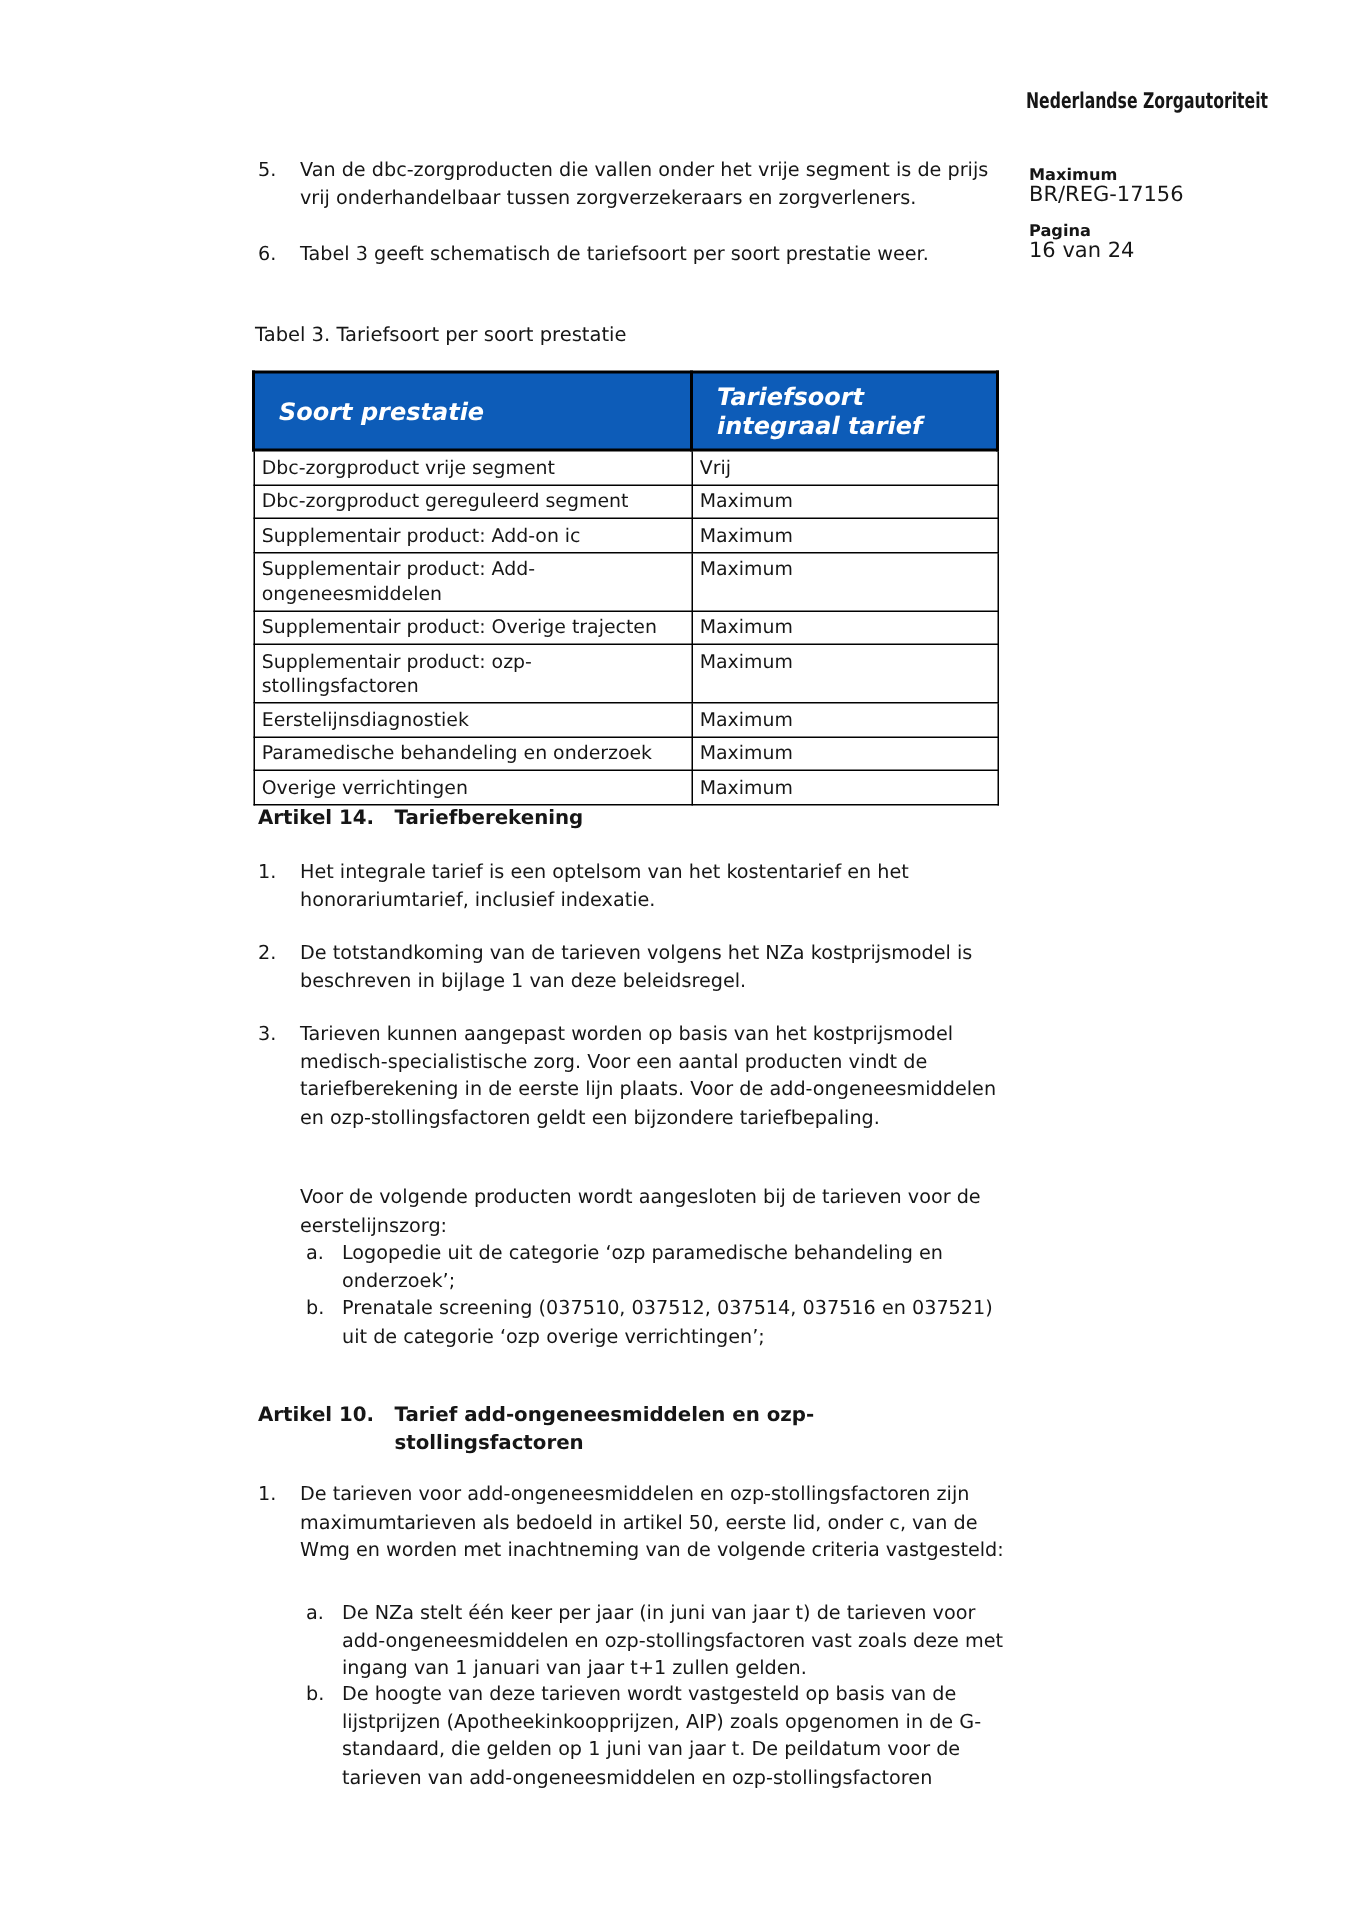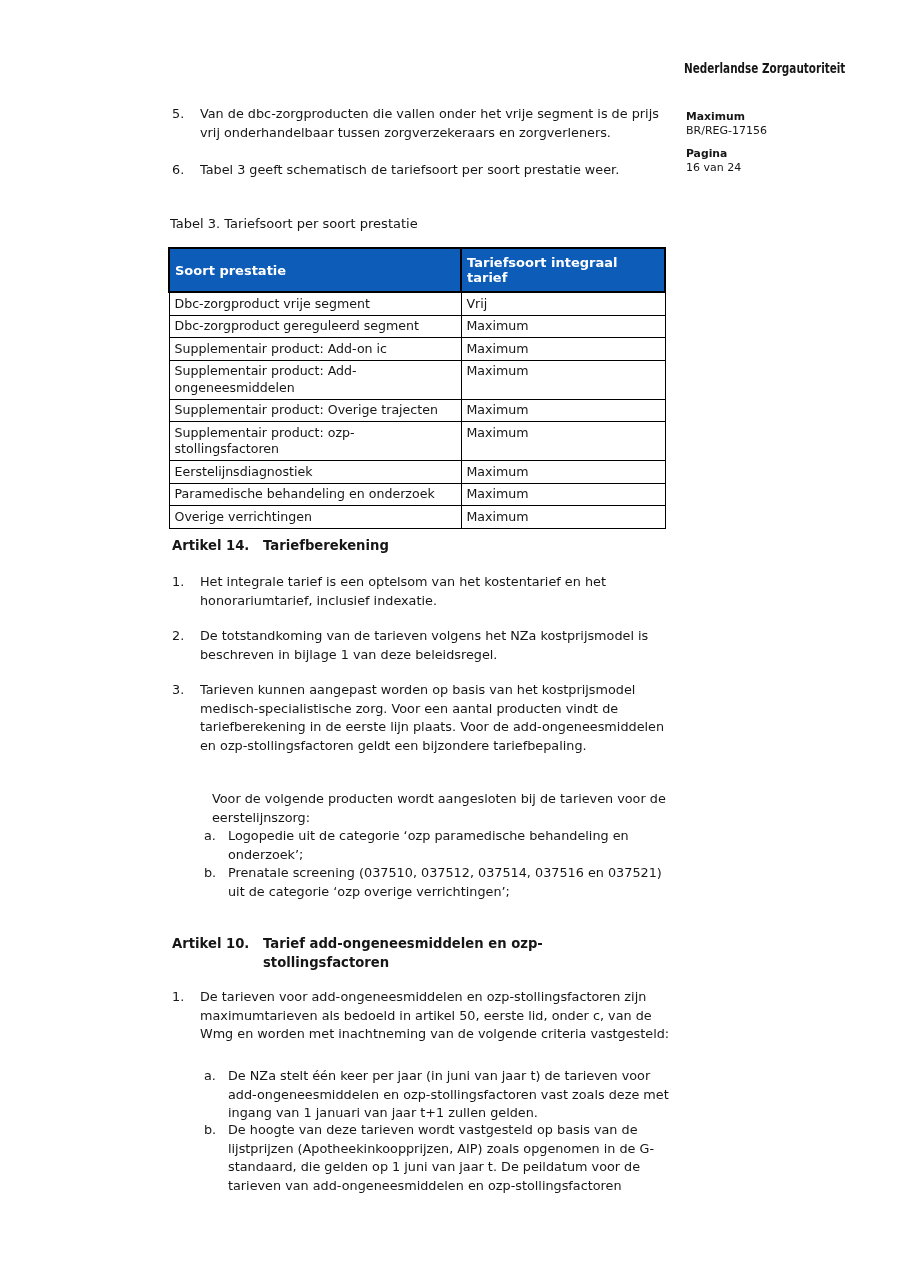--- a/index.html
+++ b/index.html
@@ -11,40 +11,41 @@
   .abs { position:absolute; }
   .block { position:absolute; left:172px; width:502px; font-size:12.8px; line-height:18.5px; }
 
   
   #brand { left:684px; top:60px; font-weight:bold; font-size:14.5px; white-space:nowrap;
            transform:scaleX(0.72); transform-origin:0 0; letter-spacing:0; }
 
   
   #sidebar { left:686px; top:110px; width:180px; }
   .side-label { font-weight:bold; font-size:10.8px; line-height:13px; }
-  .side-value { font-size:11px; line-height:15px; margin-bottom:9px; }
+  .side-value { font-size:14px; line-height:15px; margin-bottom:9px; }
 
   
   .num-item { display:flex; }
   .num { width:28px; flex:none; }
   .itext { flex:1; }
 
   .sub-item { display:flex; margin-left:32px; }
   .subnum { width:24px; flex:none; }
   .subtext { flex:1; }
-  .cont-par { margin-left:40px; }
+  .cont-par { margin-left:28px; }
 
   
   #tabel3-title { position:absolute; left:170px; top:216px; font-weight:normal; font-size:13px; }
   #tabel3-wrap { position:absolute; left:168px; top:247px; width:498px; }
   table { border-collapse:collapse; width:498px; table-layout:fixed; }
   th {
     background:var(--accent,#0d5cb8); color:var(--accent-text,#ffffff);
-    text-align:left; font-size:13px; padding:6px 5px; border:2px solid #000;
+    text-align:left; font-size:16px; padding:6px 16px; border:2px solid #000;
     font-weight:bold;
+    font-style:italic;
   }
   td { border:1.8px solid #000; padding:2.5px 5px; font-size:12.6px; line-height:16.5px; vertical-align:top; }
   col.c1 { width:292px; }
 
   
   .art-heading { position:absolute; left:172px; display:flex; font-weight:bold; font-size:13.2px; line-height:18.5px; }
   .art-num { width:91px; flex:none; }
   .art-title { max-width:292px; }
 </style>
 </head>

